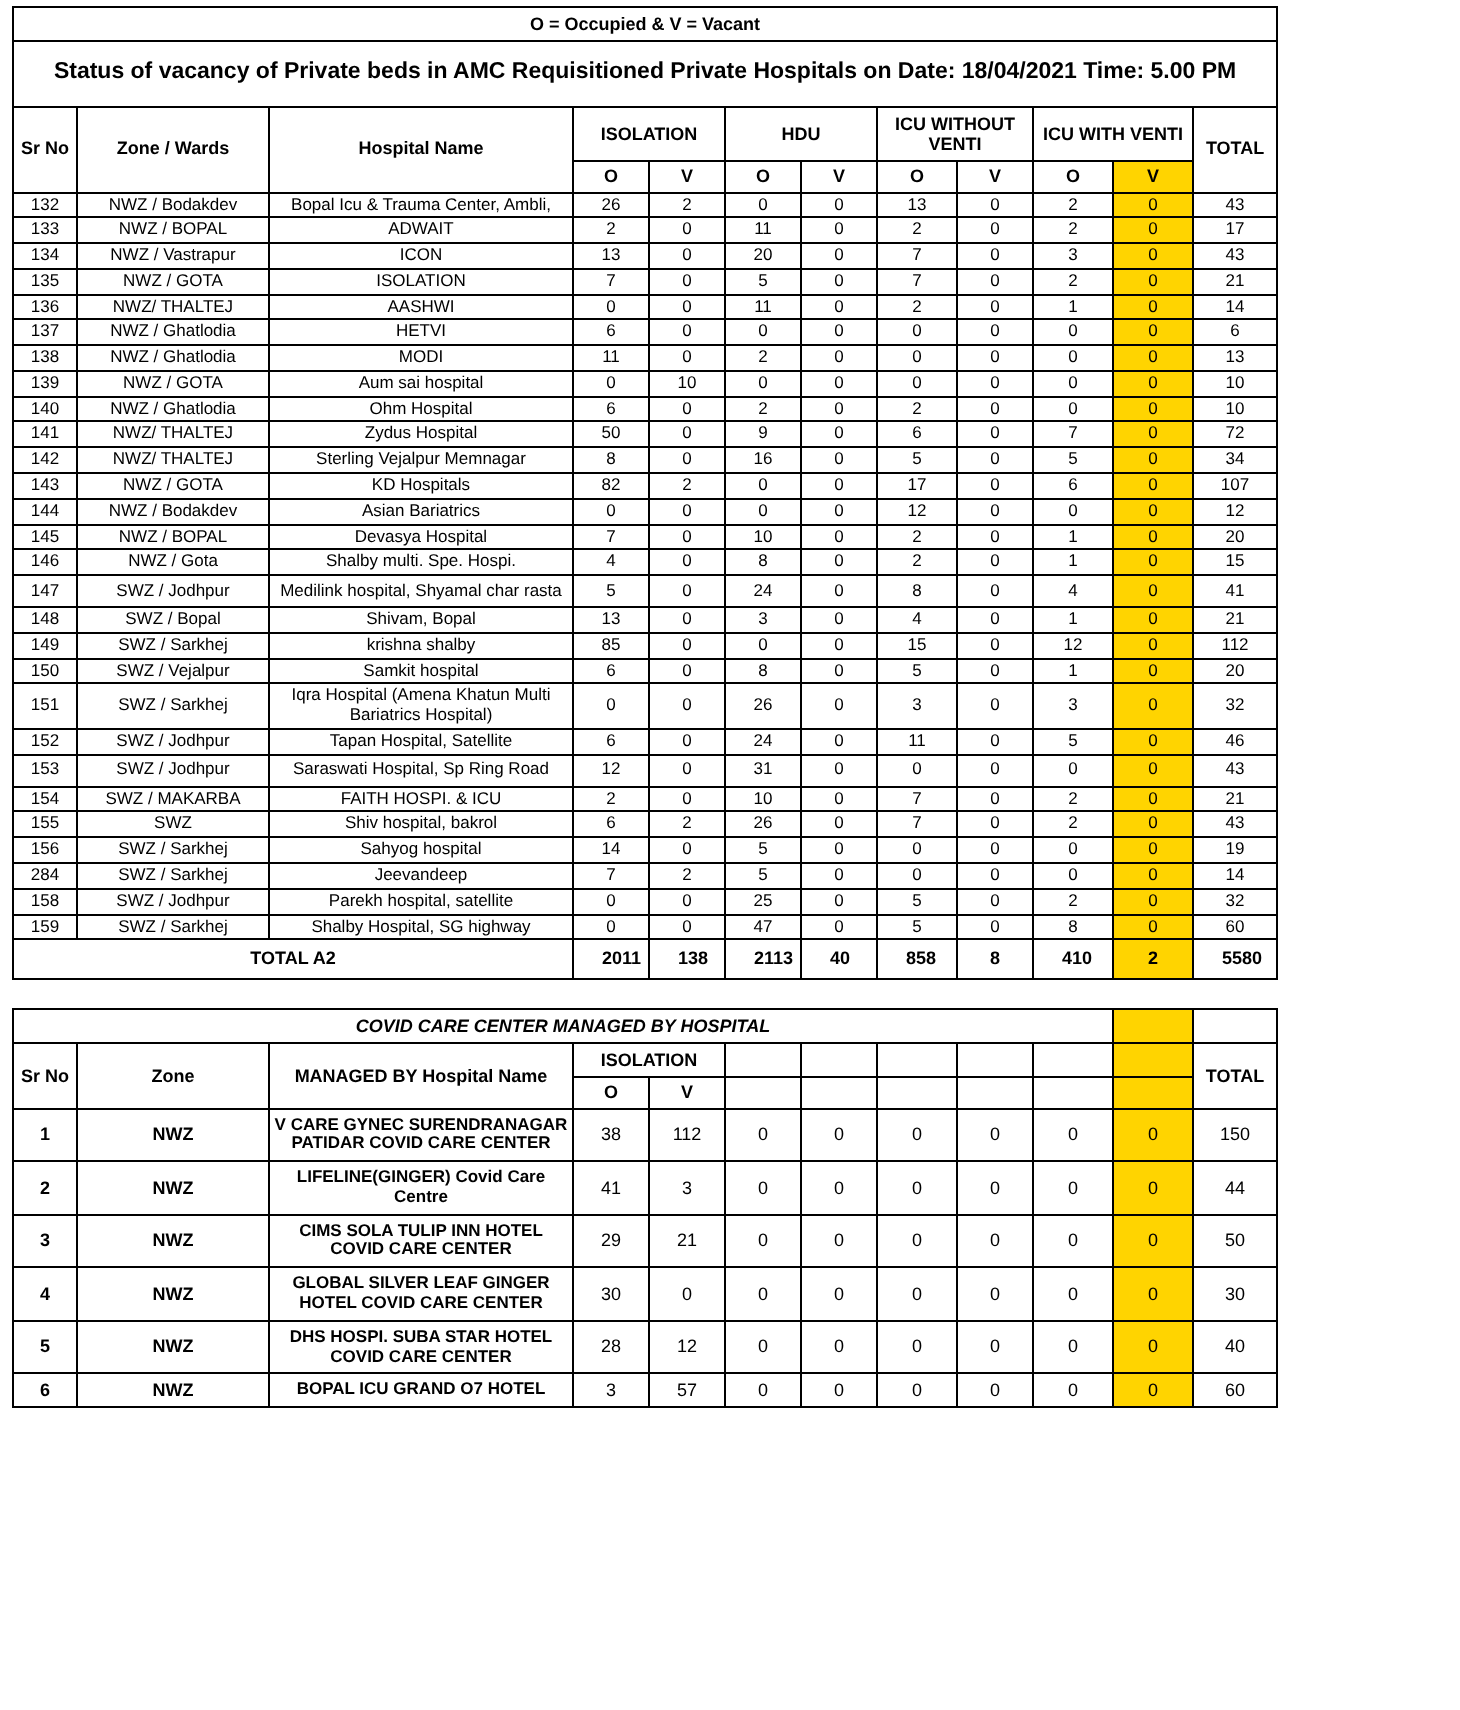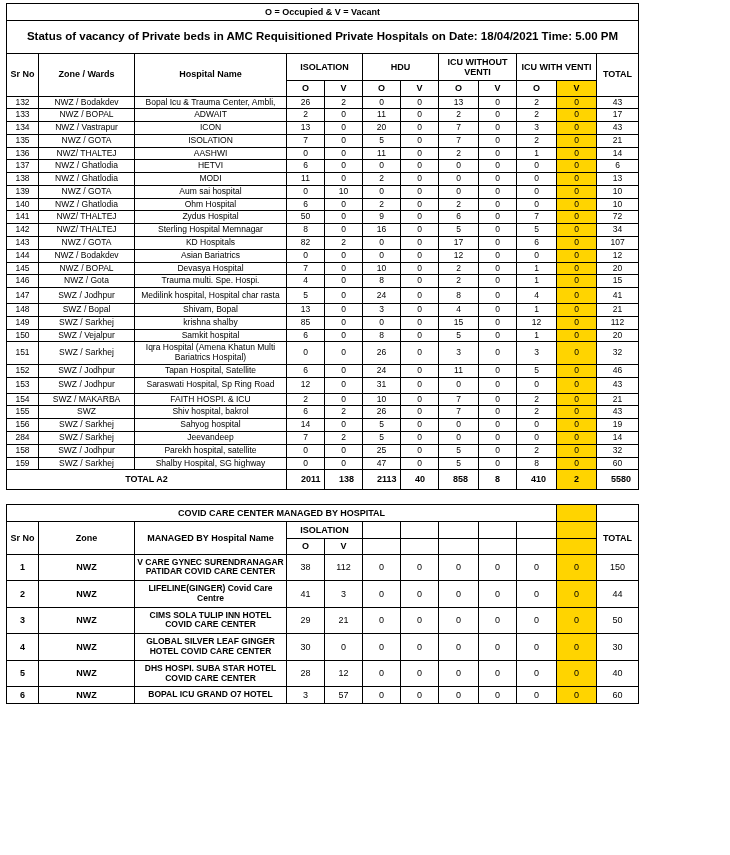--- a/index.html
+++ b/index.html
@@ -69,20 +69,21 @@
     font-size: 9px;
     padding: 4px 14px;
   }
   .spacer {
     height: 14px;
   }
   .ccc-title td {
     font-weight: bold;
     font-size: 9px;
     padding: 3px 2px;
+    font-style: italic;
   }
   .ccc td.name {
     font-size: 8.5px;
     font-weight: bold;
     padding: 3px 2px;
   }
   .ccc td.sr, .ccc td.zone {
     font-weight: bold;
     font-size: 9px;
   }
@@ -276,21 +277,21 @@
           <td>0</td>
           <td>6</td>
           <td>0</td>
           <td>7</td>
           <td class="yellow">0</td>
           <td>72</td>
         </tr>
         <tr>
           <td>142</td>
           <td class="zone">NWZ/ THALTEJ</td>
-          <td class="hosp">Sterling Hospital Memnagar</td>
+          <td class="hosp">Sterling Vejalpur Memnagar</td>
           <td>8</td>
           <td>0</td>
           <td>16</td>
           <td>0</td>
           <td>5</td>
           <td>0</td>
           <td>5</td>
           <td class="yellow">0</td>
           <td>34</td>
         </tr>
@@ -332,35 +333,35 @@
           <td>0</td>
           <td>2</td>
           <td>0</td>
           <td>1</td>
           <td class="yellow">0</td>
           <td>20</td>
         </tr>
         <tr>
           <td>146</td>
           <td class="zone">NWZ / Gota</td>
-          <td class="hosp">Trauma multi. Spe. Hospi.</td>
+          <td class="hosp">Shalby multi. Spe. Hospi.</td>
           <td>4</td>
           <td>0</td>
           <td>8</td>
           <td>0</td>
           <td>2</td>
           <td>0</td>
           <td>1</td>
           <td class="yellow">0</td>
           <td>15</td>
         </tr>
         <tr class="rowtall">
           <td>147</td>
           <td class="zone">SWZ / Jodhpur</td>
-          <td class="hosp">Medilink hospital, Hospital char rasta</td>
+          <td class="hosp">Medilink hospital, Shyamal char rasta</td>
           <td>5</td>
           <td>0</td>
           <td>24</td>
           <td>0</td>
           <td>8</td>
           <td>0</td>
           <td>4</td>
           <td class="yellow">0</td>
           <td>41</td>
         </tr>

